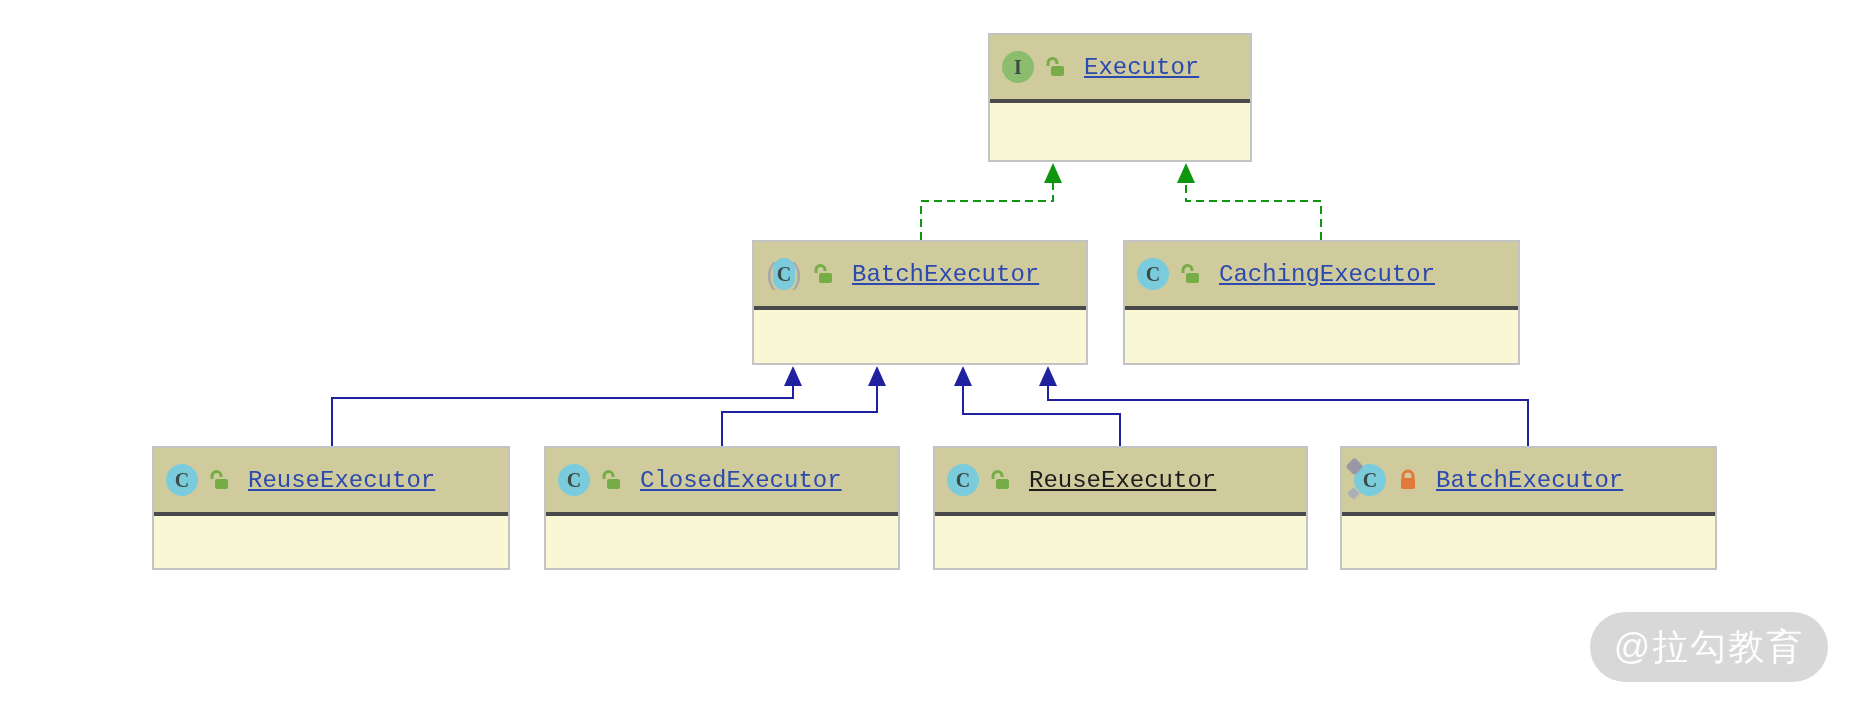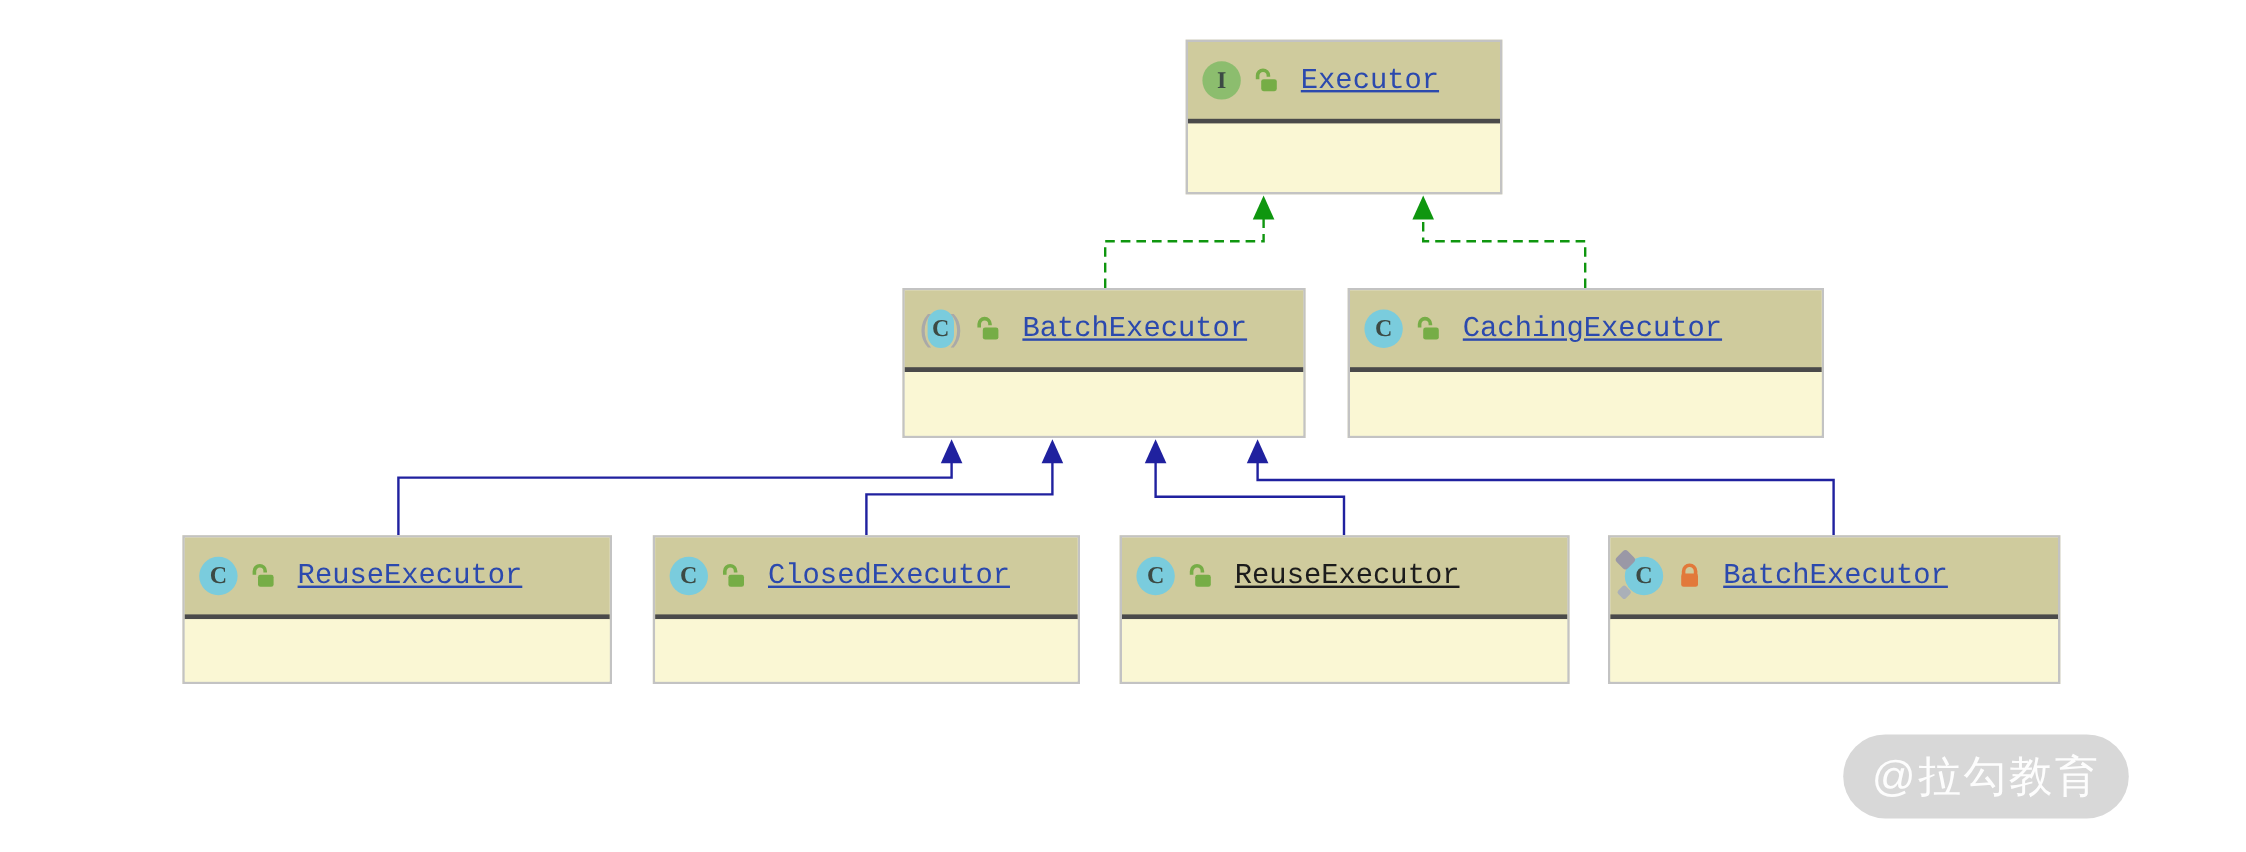--- a/index.html
+++ b/index.html
@@ -41,21 +41,21 @@
   .pin-top{
     position:absolute;width:13px;height:13px;background:#9a98a6;border-radius:3px;
     left:-6px;top:-4px;transform:rotate(45deg);
   }
   .pin-bottom{
     position:absolute;width:9px;height:9px;background:#aab0b8;border-radius:2px;
     left:-5px;bottom:-2px;transform:rotate(45deg);
   }
   .lock{margin-left:10px;flex:0 0 auto;}
   .watermark{
-    position:absolute;left:1536px;top:612px;width:238px;height:70px;
+    position:absolute;left:1590px;top:612px;width:238px;height:70px;
     border-radius:35px;background:#d8d8d8;
     display:flex;align-items:center;justify-content:center;
     color:rgba(255,255,255,0.95);font-size:36px;letter-spacing:2px;
   }
 </style>
 </head>
 <body>
 
 <div class="screen">
 

